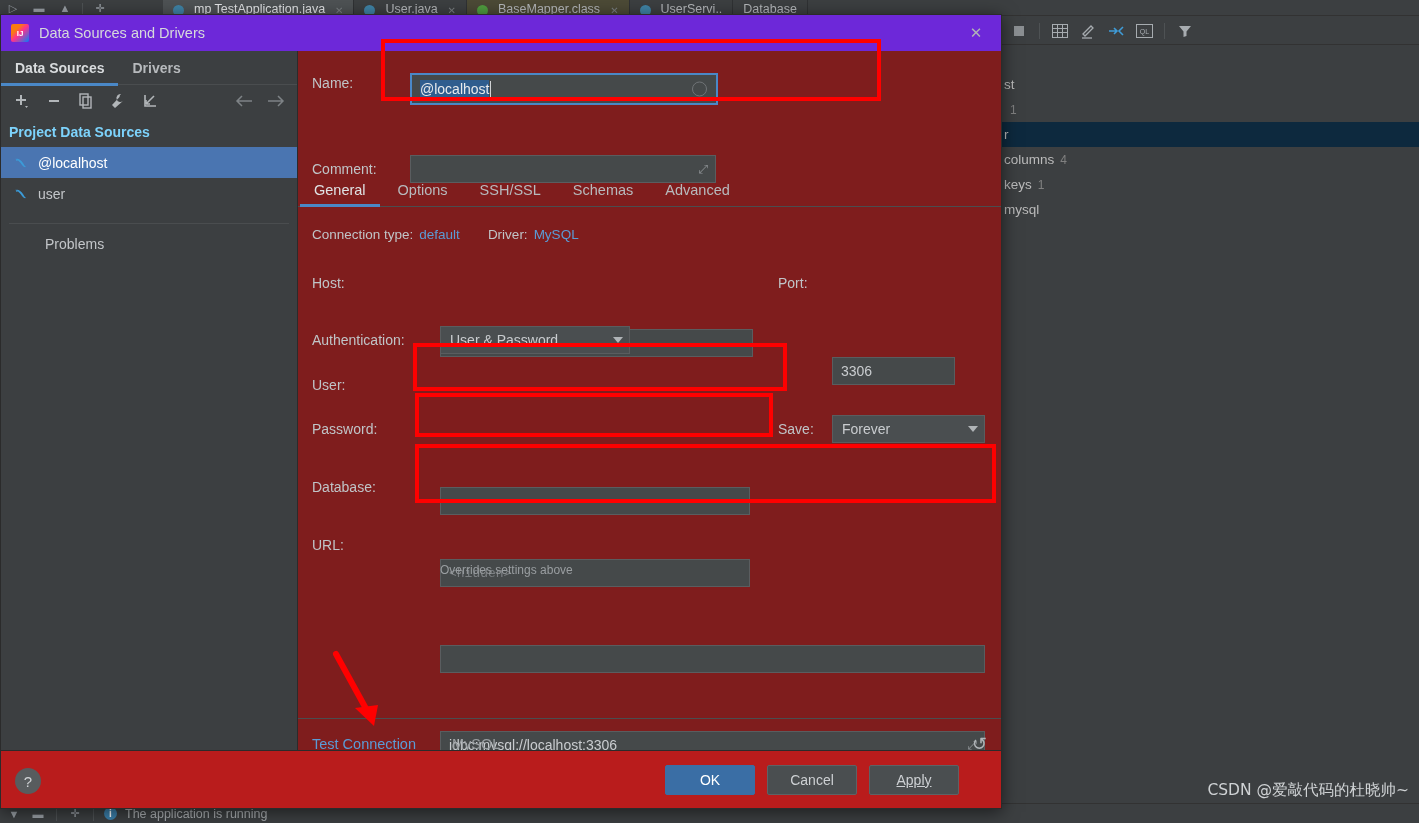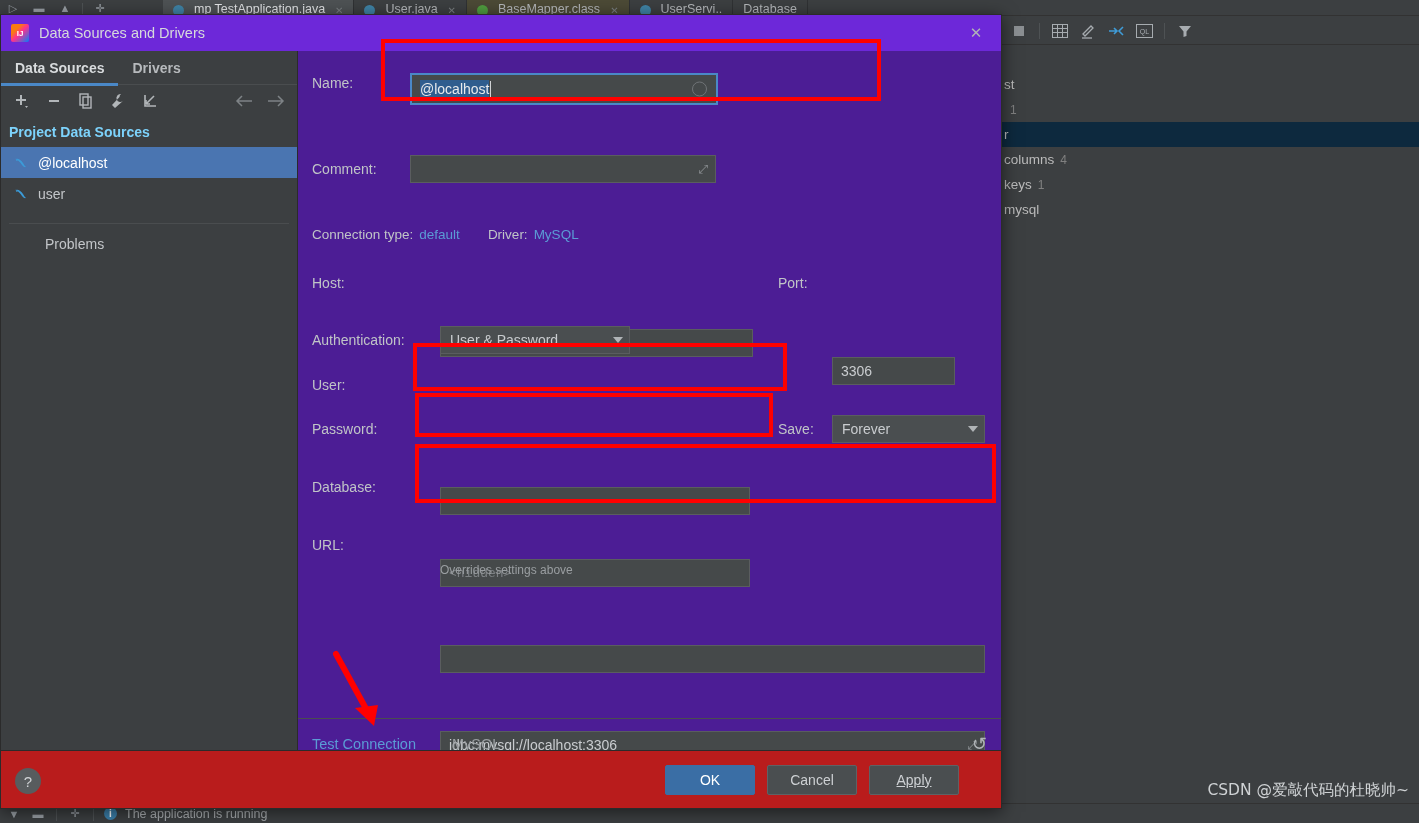--- a/index.html
+++ b/index.html
@@ -136,21 +136,21 @@
   }
   .ds-item.sel { background: #4a75b1; color: #ffffff; }
   .dolphin { width: 16px; height: 16px; flex: none; }
   .lp-divider { height: 1px; background: #4a4d4f; margin: 14px 8px 0 8px; }
   .problems-item {
     height: 40px; display: flex; align-items: center; padding-left: 44px;
     font-size: 14px; color: #c3c6c9;
   }
 
   
-  .rpane { width: 703px; height: 717px; position: relative; background: #4c1d95; }
+  .rpane { width: 703px; height: 717px; position: relative; background: #7f1d1d; }
 
   .frow { display: flex; align-items: center; position: absolute; }
   .flabel { font-size: 14px; color: #c0c4c7; }
 
   .tfield {
     background: #45494a; border: 1px solid #5a5d5f; height: 28px;
     color: #c9cccf; font-size: 14px; padding: 0 8px;
     display: flex; align-items: center; position: relative;
   }
   .tfield.focused { border: 2px solid #4a88c7; background: #45494a; }
@@ -441,20 +441,37 @@
         </div>
 
         <div class="frow" style="left:14px; top:110px;">
           <span class="flabel" style="width:100px">Comment:</span>
         </div>
         <div class="tfield" style="left:112px; top:72px; width:306px; height:28px;">
           <span></span>
           <span class="expand-ico">⤢</span>
         </div>
 
+        <div class="dlg-tabs">
+          <div class="dtab active">
+            <span>General</span>
+          </div>
+          <div class="dtab">
+            <span>Options</span>
+          </div>
+          <div class="dtab">
+            <span>SSH/SSL</span>
+          </div>
+          <div class="dtab">
+            <span>Schemas</span>
+          </div>
+          <div class="dtab">
+            <span>Advanced</span>
+          </div>
+        </div>
 
         <div class="frow" style="left:14px; top:176px; gap:6px;">
           <span class="flabel" style="font-size:13.5px">Connection type:</span>
           <span class="link">default</span>
           <span class="flabel" style="font-size:13.5px; margin-left:22px">Driver:</span>
           <span class="link">MySQL</span>
         </div>
 
         <div class="frow" style="left:14px; top:224px;">
           <span class="flabel">Host:</span>

